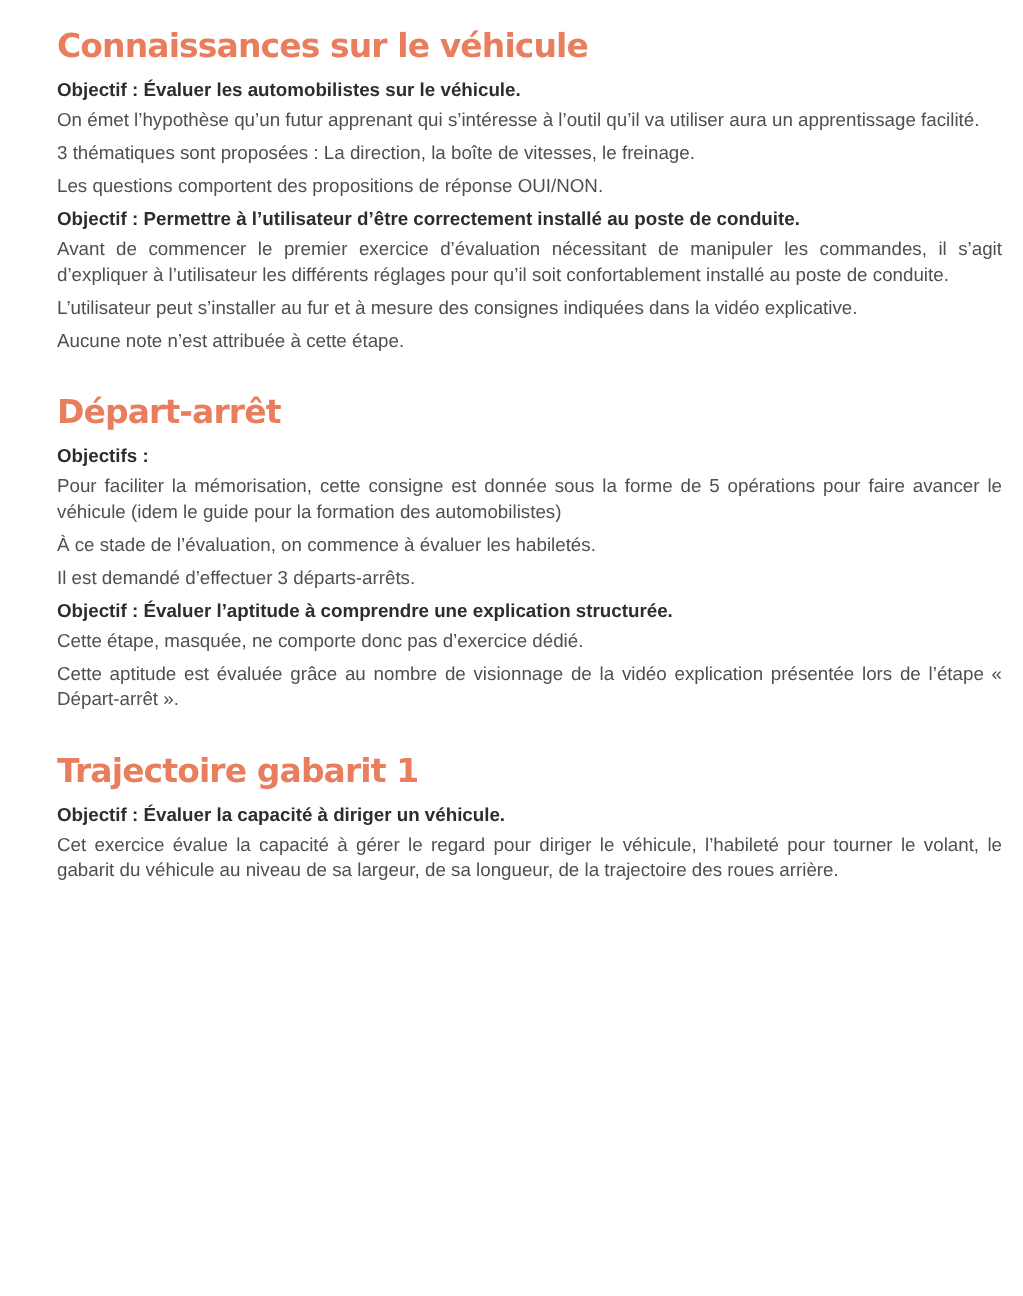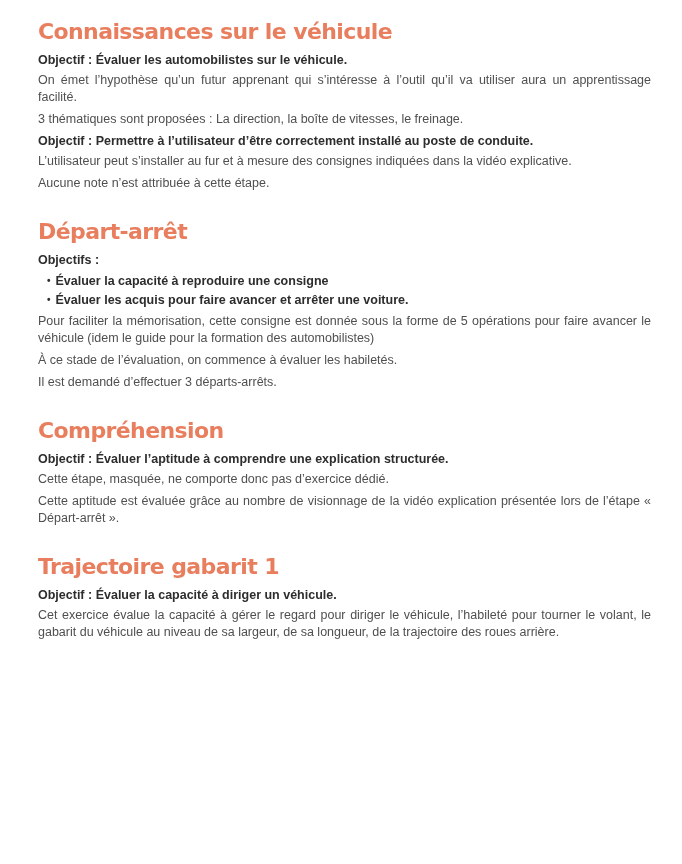--- a/index.html
+++ b/index.html
@@ -36,21 +36,21 @@
     font-weight: 700;
     color: #2d2d2d;
     line-height: 17px;
     margin: 0 0 3px 0;
   }
   .para {
     font-size: 12.5px;
     font-weight: 400;
     color: #4f4f4f;
     line-height: 17px;
-    margin: 0 17px 5px 0;
+    margin: 0 0 5px 0;
     text-align: justify;
   }
   .objectives-list {
     list-style: none;
     margin: 0 0 3px 0;
     padding: 0 0 0 9px;
   }
   .objectives-list li {
     font-size: 12.5px;
     font-weight: 700;
@@ -68,42 +68,39 @@
 </head>
 <body>
 
 <div class="page">
 
   <section class="section">
     <h1 class="section-title">Connaissances sur le véhicule</h1>
     <p class="objective">Objectif : Évaluer les automobilistes sur le véhicule.</p>
     <p class="para">On émet l’hypothèse qu’un futur apprenant qui s’intéresse à l’outil qu’il va utiliser aura un apprentissage facilité.</p>
     <p class="para">3 thématiques sont proposées : La direction, la boîte de vitesses, le freinage.</p>
+    <p class="para">Les questions comportent des propositions de réponse OUI/NON.</p>
   </section>
 
   <section class="section">
     <p class="objective">Objectif : Permettre à l’utilisateur d’être correctement installé au poste de conduite.</p>
+    <p class="para">Avant de commencer le premier exercice d’évaluation nécessitant de manipuler les commandes, il s’agit d’expliquer à l’utilisateur les différents réglages pour qu’il soit confortablement installé au poste de conduite.</p>
     <p class="para">L’utilisateur peut s’installer au fur et à mesure des consignes indiquées dans la vidéo explicative.</p>
     <p class="para">Aucune note n’est attribuée à cette étape.</p>
   </section>
 
   <section class="section">
     <h1 class="section-title">Départ-arrêt</h1>
     <p class="objective">Objectifs :</p>
-    <ul class="objectives-list">
-      <li>Évaluer la capacité à reproduire une consigne</li>
-      <li>Évaluer les acquis pour faire avancer et arrêter une voiture.</li>
-    </ul>
     <p class="para">Pour faciliter la mémorisation, cette consigne est donnée sous la forme de 5 opérations pour faire avancer le véhicule (idem le guide pour la formation des automobilistes)</p>
     <p class="para">À ce stade de l’évaluation, on commence à évaluer les habiletés.</p>
     <p class="para">Il est demandé d’effectuer 3 départs-arrêts.</p>
   </section>
 
   <section class="section">
-    <h1 class="section-title">Compréhension</h1>
     <p class="objective">Objectif : Évaluer l’aptitude à comprendre une explication structurée.</p>
     <p class="para">Cette étape, masquée, ne comporte donc pas d’exercice dédié.</p>
     <p class="para">Cette aptitude est évaluée grâce au nombre de visionnage de la vidéo explication présentée lors de l’étape « Départ-arrêt ».</p>
   </section>
 
   <section class="section">
     <h1 class="section-title">Trajectoire gabarit 1</h1>
     <p class="objective">Objectif : Évaluer la capacité à diriger un véhicule.</p>
     <p class="para">Cet exercice évalue la capacité à gérer le regard pour diriger le véhicule, l’habileté pour tourner le volant, le gabarit du véhicule au niveau de sa largeur, de sa longueur, de la trajectoire des roues arrière.</p>
   </section>

